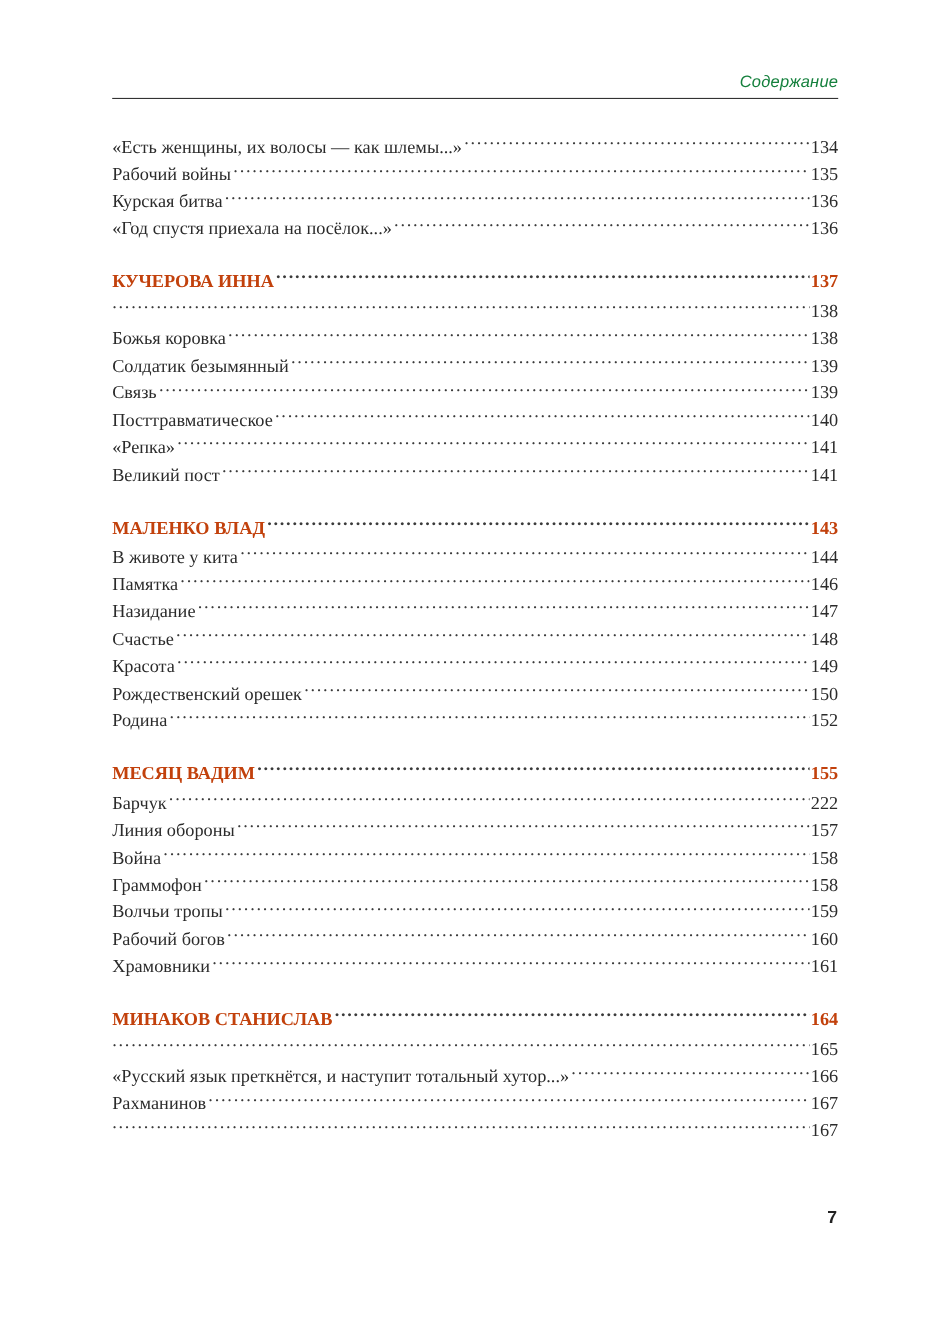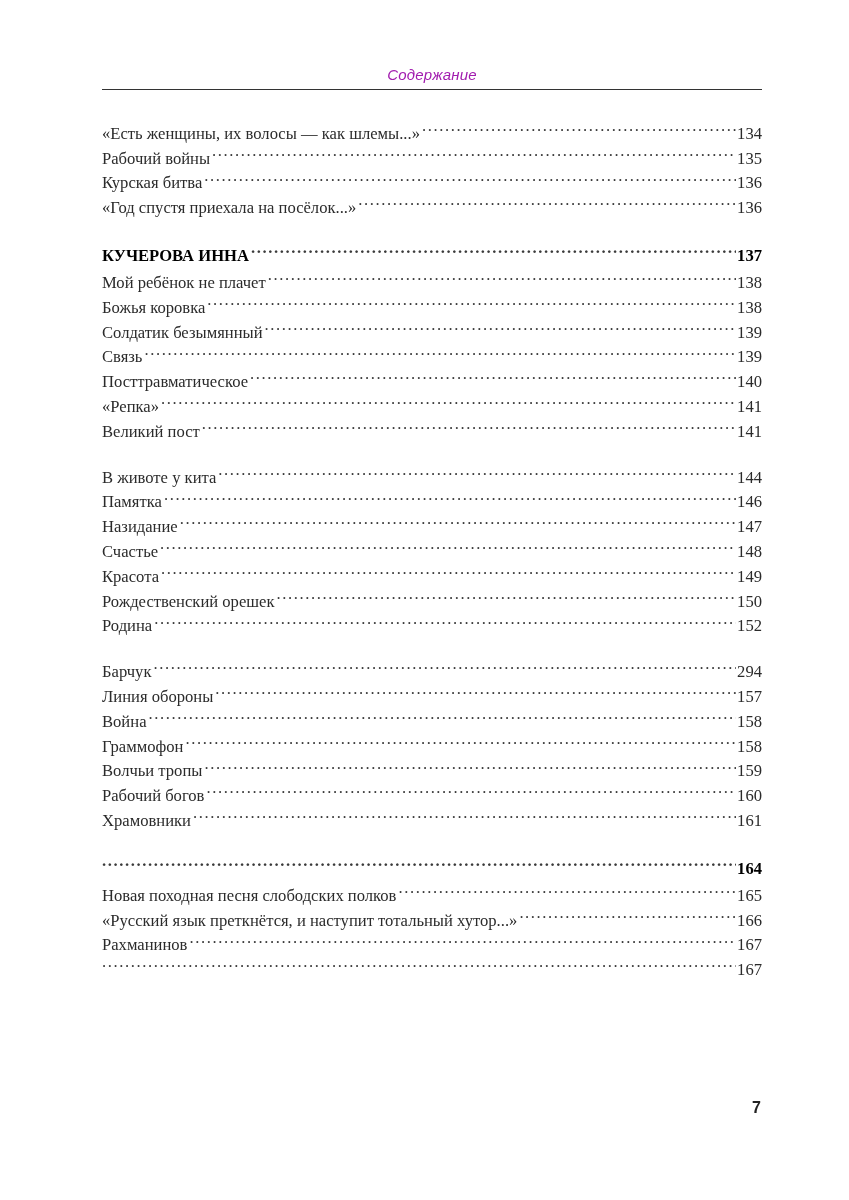--- a/index.html
+++ b/index.html
@@ -13,25 +13,25 @@
       position: relative;
       overflow: hidden;
       font-family: "Liberation Serif", "DejaVu Serif", serif;
       color: #2b2b2b;
     }
     .running-head {
       position: absolute;
       left: 102px;
       width: 660px;
       top: 66px;
-      text-align: center;
+      text-align: right;
       font-family: "Liberation Sans", "DejaVu Sans", sans-serif;
       font-style: italic;
       font-size: 15px;
-      color: #a21caf;
+      color: #15803d;
       letter-spacing: 0.2px;
     }
     .head-rule {
       position: absolute;
       left: 102px;
       width: 660px;
       top: 89px;
       height: 0;
       border-top: 1.3px solid #333333;
     }
@@ -73,21 +73,21 @@
       letter-spacing: 1.6px;
       color: #3a3a3a;
     }
     .toc-line .page {
       flex: 0 0 auto;
       padding-left: 1px;
       text-align: left;
     }
     .toc-line.author {
       font-weight: bold;
-      color: #000000;
+      color: #c2410c;
       height: 27px;
       line-height: 27px;
       margin-bottom: 2px;
     }
     .toc-line.author .leader {
       height: 27px;
     }
     .page-number {
       position: absolute;
       right: 88px;
@@ -128,21 +128,20 @@
       </div>
     </div>
   <div id="sections-container">
       <div class="section" style="margin-top: 21px;">
         <div class="toc-line author">
           <span class="title">КУЧЕРОВА ИННА</span>
           <span class="leader"></span>
           <span class="page">137</span>
         </div>
         <div class="toc-line">
-          <span class="title">Мой ребёнок не плачет</span>
           <span class="leader"></span>
           <span class="page">138</span>
         </div>
         <div class="toc-line">
           <span class="title">Божья коровка</span>
           <span class="leader"></span>
           <span class="page">138</span>
         </div>
         <div class="toc-line">
           <span class="title">Солдатик безымянный</span>
@@ -164,20 +163,25 @@
           <span class="leader"></span>
           <span class="page">141</span>
         </div>
         <div class="toc-line">
           <span class="title">Великий пост</span>
           <span class="leader"></span>
           <span class="page">141</span>
         </div>
       </div>
       <div class="section" style="margin-top: 21px;">
+        <div class="toc-line author">
+          <span class="title">МАЛЕНКО ВЛАД</span>
+          <span class="leader"></span>
+          <span class="page">143</span>
+        </div>
         <div class="toc-line">
           <span class="title">В животе у кита</span>
           <span class="leader"></span>
           <span class="page">144</span>
         </div>
         <div class="toc-line">
           <span class="title">Памятка</span>
           <span class="leader"></span>
           <span class="page">146</span>
         </div>
@@ -201,24 +205,29 @@
           <span class="leader"></span>
           <span class="page">150</span>
         </div>
         <div class="toc-line">
           <span class="title">Родина</span>
           <span class="leader"></span>
           <span class="page">152</span>
         </div>
       </div>
       <div class="section" style="margin-top: 21px;">
+        <div class="toc-line author">
+          <span class="title">МЕСЯЦ ВАДИМ</span>
+          <span class="leader"></span>
+          <span class="page">155</span>
+        </div>
         <div class="toc-line">
           <span class="title">Барчук</span>
           <span class="leader"></span>
-          <span class="page">294</span>
+          <span class="page">222</span>
         </div>
         <div class="toc-line">
           <span class="title">Линия обороны</span>
           <span class="leader"></span>
           <span class="page">157</span>
         </div>
         <div class="toc-line">
           <span class="title">Война</span>
           <span class="leader"></span>
           <span class="page">158</span>
@@ -239,25 +248,25 @@
           <span class="page">160</span>
         </div>
         <div class="toc-line">
           <span class="title">Храмовники</span>
           <span class="leader"></span>
           <span class="page">161</span>
         </div>
       </div>
       <div class="section" style="margin-top: 21px;">
         <div class="toc-line author">
+          <span class="title">МИНАКОВ СТАНИСЛАВ</span>
           <span class="leader"></span>
           <span class="page">164</span>
         </div>
         <div class="toc-line">
-          <span class="title">Новая походная песня слободских полков</span>
           <span class="leader"></span>
           <span class="page">165</span>
         </div>
         <div class="toc-line">
           <span class="title">«Русский язык преткнётся, и наступит тотальный хутор...»</span>
           <span class="leader"></span>
           <span class="page">166</span>
         </div>
         <div class="toc-line">
           <span class="title">Рахманинов</span>

